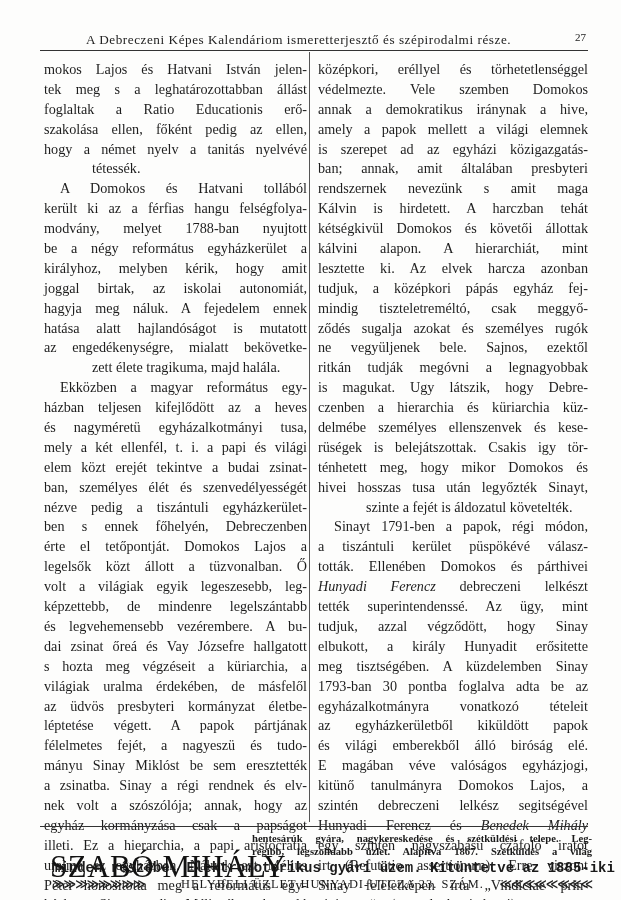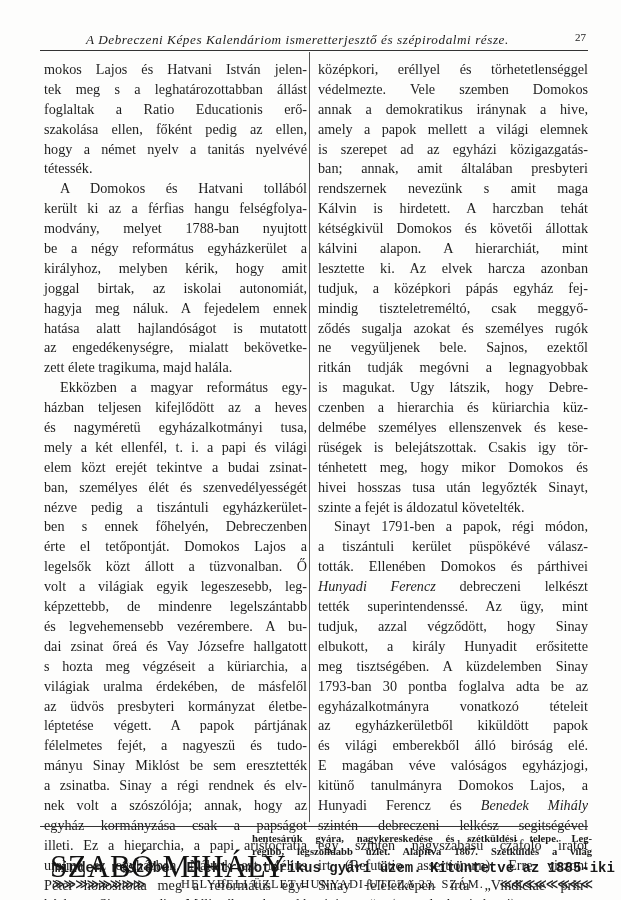--- a/index.html
+++ b/index.html
@@ -7,39 +7,39 @@
     width: 621px; height: 900px; background: #fdfdfc; position: relative;
     font-family: "DejaVu Serif", "Liberation Serif", serif; color: #1b1b1b;
     overflow: hidden;
   }
   .header {
     position: absolute; left: 40px; top: 30px; width: 548px; height: 20px;
     border-bottom: 1px solid #333;
   }
   .header-title {
     position: absolute; left: 46px; top: 2px;
-    font-family: "Liberation Serif", serif; font-style: italic; font-size: 13.2px;
+    font-family: "Liberation Serif", serif; font-size: 13.2px;
     letter-spacing: 0.55px; color: #222;
   }
   .header-page {
     position: absolute; right: 2px; top: 1px;
     font-family: "Liberation Serif", serif; font-size: 11px; color: #222;
   }
   .column-divider {
     position: absolute; left: 309px; top: 52px; width: 1px; height: 770px; background: #555;
   }
   .col {
     position: absolute; top: 60px; width: 262px;
     font-family: "Liberation Serif", serif; font-size: 14.2px; line-height: 19.9px;
     text-align: justify; color: #1d1d1d;
   }
   .col.left { left: 44px; width: 263px; }
   .col.right { left: 318px; width: 270px; }
   .line { display: block; white-space: nowrap; text-align-last: justify; height: 19.9px; overflow: visible; }
-  .line.end { text-align-last: left; }
+  .line.end { text-align-last: left; margin-left: 48px; }
   .line.indent { padding-left: 16px; }
   .it { font-style: italic; }
   .footer-rule {
     position: absolute; left: 40px; top: 826px; width: 548px; height: 0;
     border-top: 1px solid #333;
   }
   .ad { position: absolute; left: 50px; top: 830px; width: 542px; }
   .ad-name {
     position: absolute; left: 0; top: 0;
     font-family: "Liberation Serif", serif; font-size: 31px; letter-spacing: 0.5px; color: #111;
@@ -158,22 +158,22 @@
   <span class="line">tették superintendenssé. Az ügy, mint</span>
   <span class="line">tudjuk, azzal végződött, hogy Sinay</span>
   <span class="line">elbukott, a király Hunyadit erősitette</span>
   <span class="line">meg tisztségében. A küzdelemben Sinay</span>
   <span class="line">1793-ban 30 pontba foglalva adta be az</span>
   <span class="line">egyházalkotmányra vonatkozó tételeit</span>
   <span class="line">az egyházkerületből kiküldött papok</span>
   <span class="line">és világi emberekből álló biróság elé.</span>
   <span class="line">E magában véve valóságos egyházjogi,</span>
   <span class="line">kitünő tanulmányra Domokos Lajos, a</span>
+  <span class="line">szintén debreczeni lelkész segitségével</span>
   <span class="line it-mixed">Hunyadi Ferencz és <span class="it">Benedek Mihály</span></span>
-  <span class="line">szintén debreczeni lelkész segitségével</span>
   <span class="line">egy szintén nagyszabásu czáfoló iratot</span>
   <span class="line">irt (Refutatio assertionum). Erre viszont</span>
   <span class="line">Sinay feleletképen irta „Vindiciae prin-</span>
   <span class="line">cipiorum“ (az elvek igényei) c. nagy-</span>
 </div>
 
 <div class="footer-rule"></div>
 
 <div class="ad">
   <div class="ad-name">SZABÓ MIHÁLY</div>

